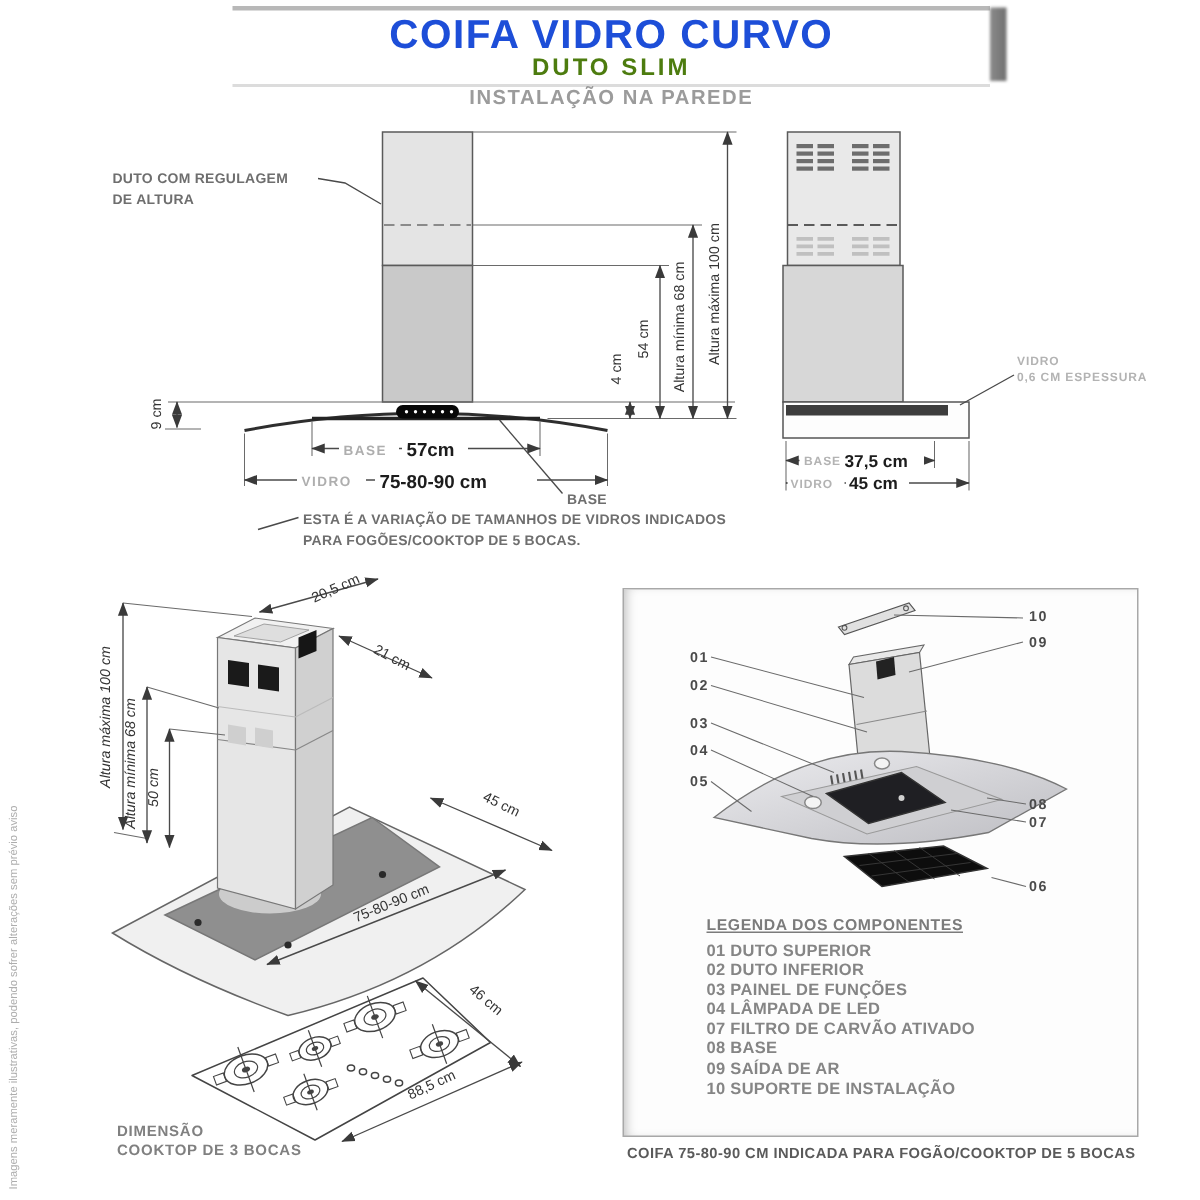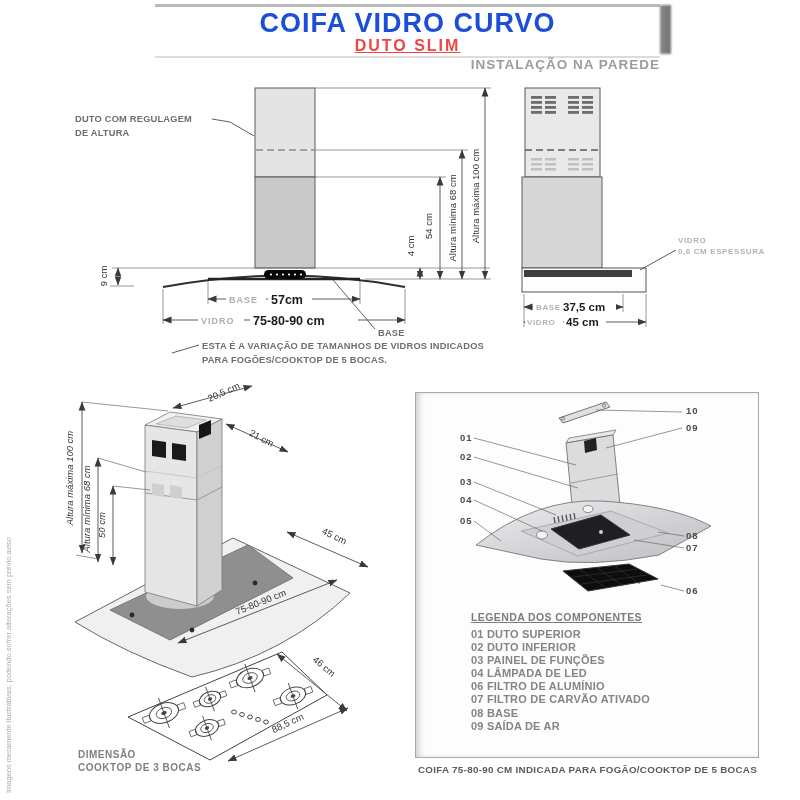--- a/index.html
+++ b/index.html
@@ -17,24 +17,24 @@
   .title-shadow{
     left:660px;top:5px;width:11px;height:49px;
     background:linear-gradient(90deg,#8b8b8b,#6f6f6f);
     filter:blur(1.2px);
   }
   .title-line1{
     font-size:27px;font-weight:800;color:#1d4ed8;letter-spacing:1px;
     line-height:1.02;margin-top:3px;
   }
   .title-line2{
-    font-size:16px;font-weight:800;color:#ef4444;letter-spacing:2px;line-height:1.0;text-decoration:underline;
+    font-size:16px;font-weight:800;color:#4d7c0f;letter-spacing:2px;line-height:1.0;
   }
   .subtitle{
-    left:155px;top:57px;width:505px;text-align:right;
+    left:155px;top:57px;width:505px;text-align:center;
     font-size:13.5px;font-weight:800;color:#9b9b9b;letter-spacing:1px;
   }
   .side-note{
     left:4px;top:498px;height:295px;width:14px;
     writing-mode:vertical-rl;transform:rotate(180deg);
     font-size:7.5px;color:#adadad;white-space:nowrap;
   }
   
   .exploded-box{
     left:415px;top:392px;width:342px;height:364px;background:#fdfdfd;
@@ -443,20 +443,20 @@
       <text class="callout" x="270" y="21">10</text>
     </g>
   </svg>
 
   <div class="legend">
     <div class="legend-title">LEGENDA DOS COMPONENTES</div>
     <div class="legend-item">01 DUTO SUPERIOR</div>
     <div class="legend-item">02 DUTO INFERIOR</div>
     <div class="legend-item">03 PAINEL DE FUNÇÕES</div>
     <div class="legend-item">04 LÂMPADA DE LED</div>
-    <div class="legend-item">06 FILTRO DE ALUMÍNIO</div>
     <div class="legend-item">07 FILTRO DE CARVÃO ATIVADO</div>
     <div class="legend-item">08 BASE</div>
     <div class="legend-item">09 SAÍDA DE AR</div>
+    <div class="legend-item">10 SUPORTE DE  INSTALAÇÃO</div>
   </div>
 </div>
 
 <div class="abs bottom-caption">COIFA 75-80-90 CM INDICADA PARA FOGÃO/COOKTOP DE 5 BOCAS</div>
 
 </body></html>

